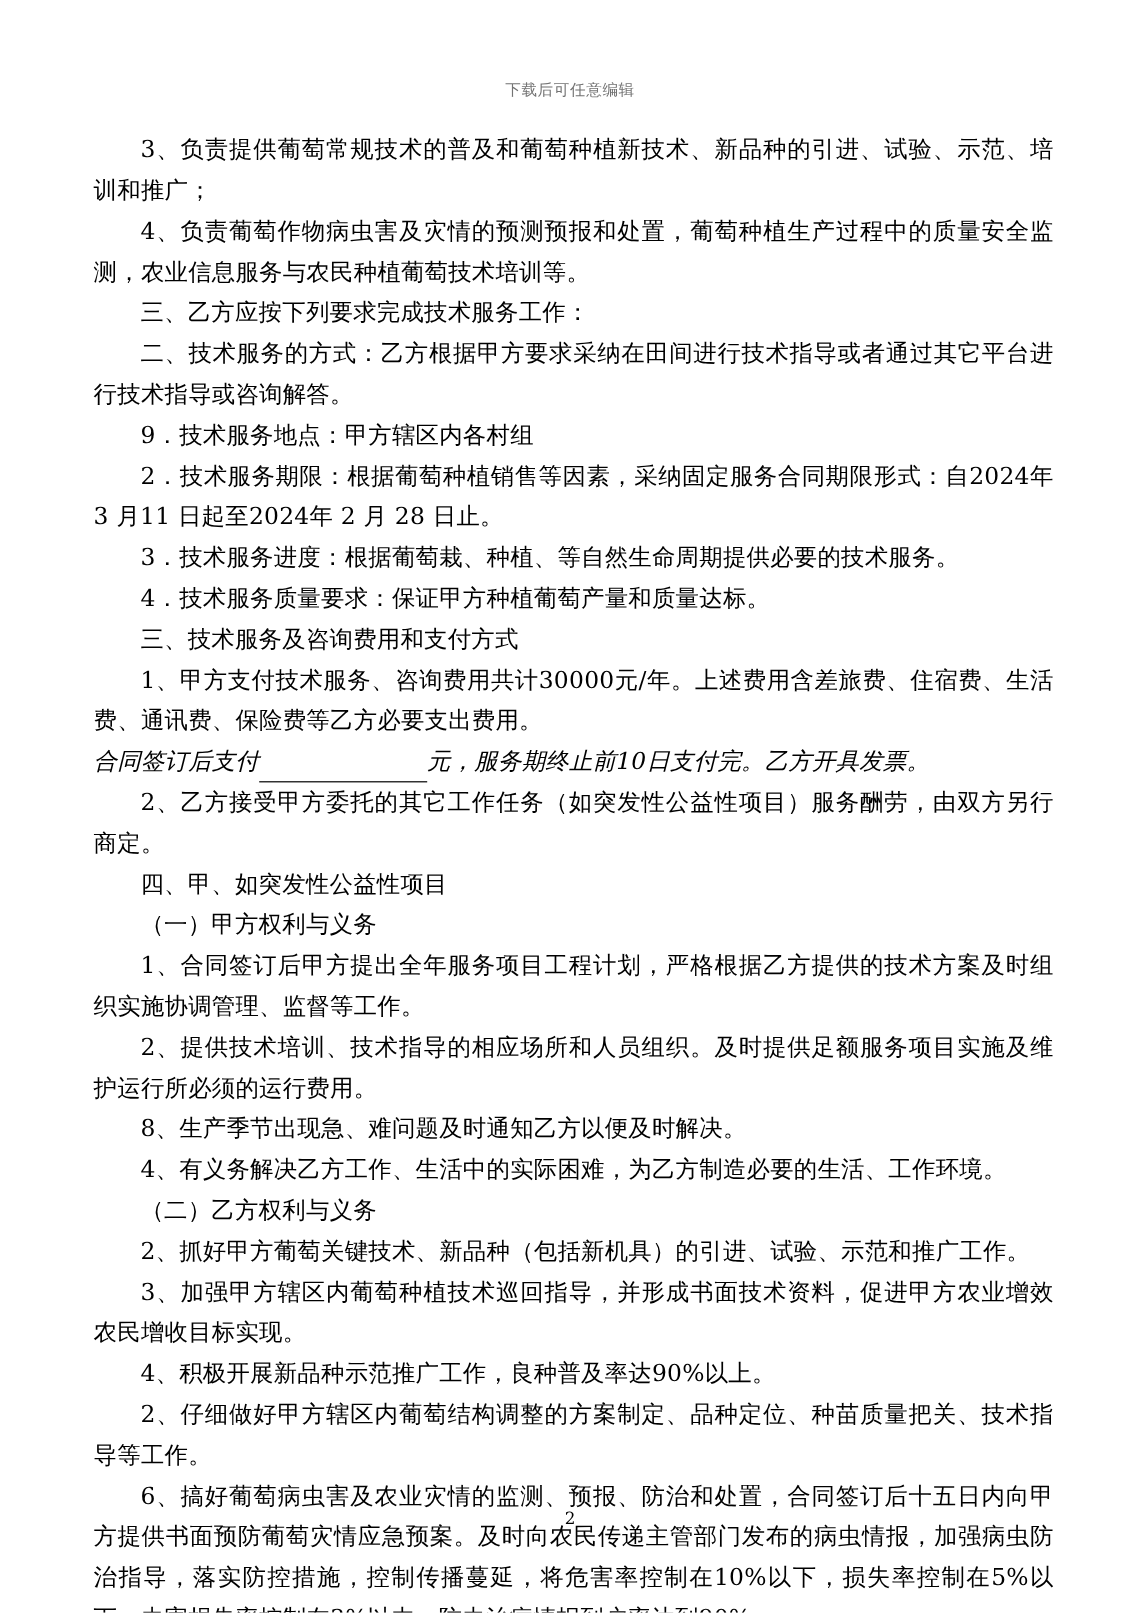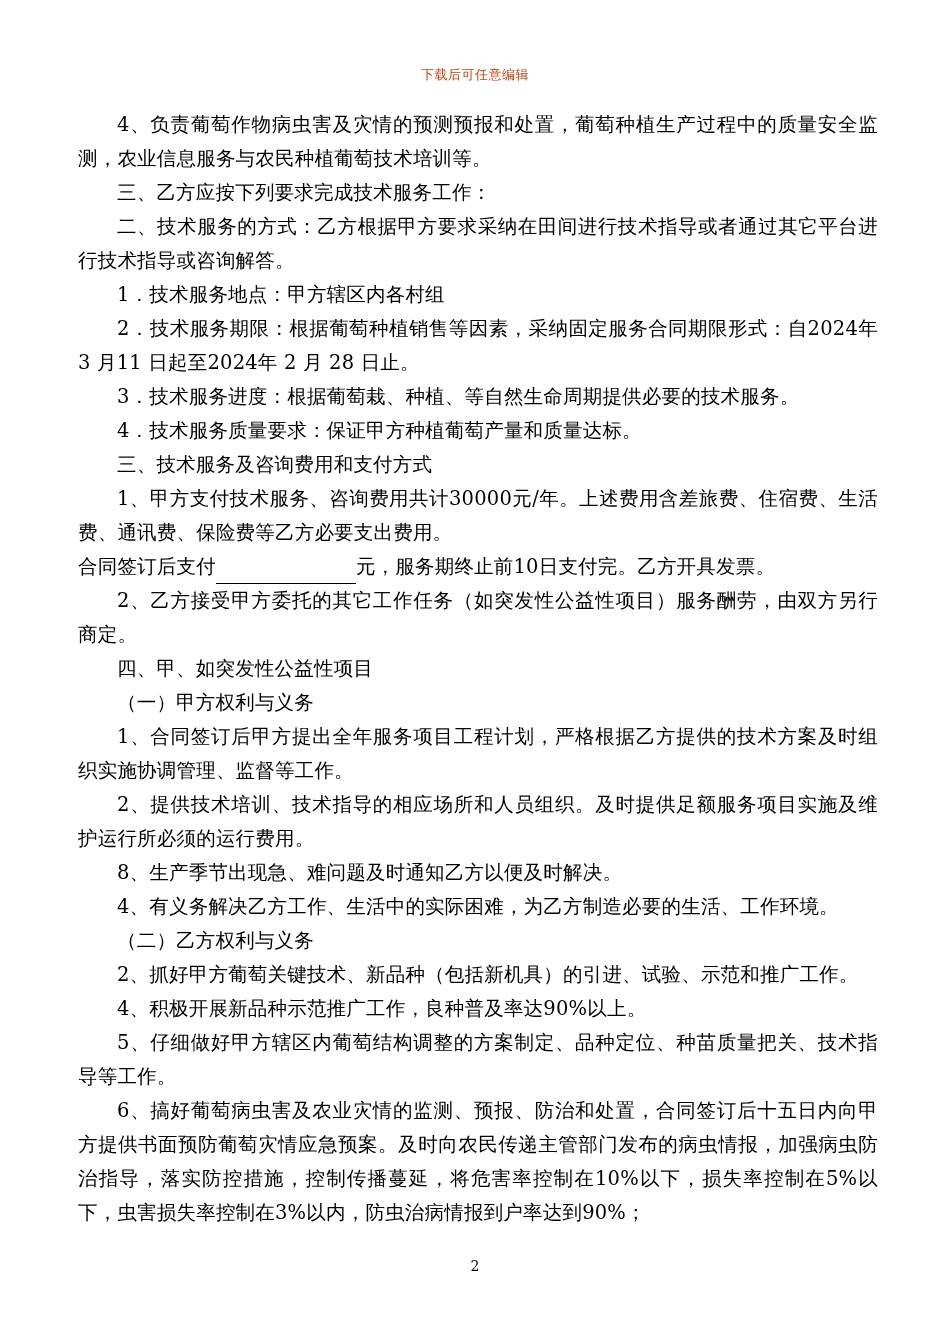--- a/index.html
+++ b/index.html
@@ -18,41 +18,42 @@
     overflow: hidden;
   }
   .header {
     position: absolute;
     top: 66px;
     left: 0;
     width: 950px;
     text-align: center;
     font-size: 13px;
     font-family: Liberation Mono, monospace;
-    color: #c2410c;
+    color: #737373;
     letter-spacing: 0.5px;
   }
   .body-text {
     position: absolute;
     top: 108px;
     left: 78px;
     width: 800px;
     font-size: 19.5px;
     line-height: 34px;
     text-align: justify;
     text-justify: inter-ideograph;
     letter-spacing: 0.2px;
   }
   .p {
     margin: 0;
     text-indent: 2em;
     white-space: pre-wrap;
   }
   .p.noindent {
     text-indent: 0;
+    font-style: italic;
   }
   .blank-line {
     display: inline-block;
     width: 140px;
     border-bottom: 1px solid #000;
     vertical-align: bottom;
     height: 20px;
   }
   .footer {
     position: absolute;
@@ -65,40 +66,42 @@
   }
 </style>
 </head>
 <body>
 
 <div class="page">
 
   <div class="header">下载后可任意编辑</div>
 
   <div class="body-text">
+    <p class="p">3、负责提供葡萄常规技术的普及和葡萄种植新技术、新品种的引进、试验、示范、培训和推广；</p>
     <p class="p">4、负责葡萄作物病虫害及灾情的预测预报和处置，葡萄种植生产过程中的质量安全监测，农业信息服务与农民种植葡萄技术培训等。</p>
     <p class="p">三、乙方应按下列要求完成技术服务工作：</p>
     <p class="p">二、技术服务的方式：乙方根据甲方要求采纳在田间进行技术指导或者通过其它平台进行技术指导或咨询解答。</p>
-    <p class="p">1．技术服务地点：甲方辖区内各村组</p>
+    <p class="p">9．技术服务地点：甲方辖区内各村组</p>
     <p class="p">2．技术服务期限：根据葡萄种植销售等因素，采纳固定服务合同期限形式：自2024年 3 月11 日起至2024年 2 月 28 日止。</p>
     <p class="p">3．技术服务进度：根据葡萄栽、种植、等自然生命周期提供必要的技术服务。</p>
     <p class="p">4．技术服务质量要求：保证甲方种植葡萄产量和质量达标。</p>
     <p class="p">三、技术服务及咨询费用和支付方式</p>
     <p class="p"><span>1、甲方支付技术服务、咨询费用共计30000元/年。上述费用含差旅费、住宿费、生活费、通讯费、保险费等乙方必要支出费用。</span></p>
     <p class="p noindent"><span>合同签订后支付</span><span class="blank-line"></span><span>元，服务期终止前10日支付完。乙方开具发票。</span></p>
     <p class="p">2、乙方接受甲方委托的其它工作任务（如突发性公益性项目）服务酬劳，由双方另行商定。</p>
     <p class="p">四、甲、如突发性公益性项目</p>
     <p class="p">（一）甲方权利与义务</p>
     <p class="p">1、合同签订后甲方提出全年服务项目工程计划，严格根据乙方提供的技术方案及时组织实施协调管理、监督等工作。</p>
     <p class="p">2、提供技术培训、技术指导的相应场所和人员组织。及时提供足额服务项目实施及维护运行所必须的运行费用。</p>
     <p class="p">8、生产季节出现急、难问题及时通知乙方以便及时解决。</p>
     <p class="p">4、有义务解决乙方工作、生活中的实际困难，为乙方制造必要的生活、工作环境。</p>
     <p class="p">（二）乙方权利与义务</p>
     <p class="p">2、抓好甲方葡萄关键技术、新品种（包括新机具）的引进、试验、示范和推广工作。</p>
+    <p class="p">3、加强甲方辖区内葡萄种植技术巡回指导，并形成书面技术资料，促进甲方农业增效农民增收目标实现。</p>
     <p class="p">4、积极开展新品种示范推广工作，良种普及率达90%以上。</p>
-    <p class="p">5、仔细做好甲方辖区内葡萄结构调整的方案制定、品种定位、种苗质量把关、技术指导等工作。</p>
+    <p class="p">2、仔细做好甲方辖区内葡萄结构调整的方案制定、品种定位、种苗质量把关、技术指导等工作。</p>
     <p class="p">6、搞好葡萄病虫害及农业灾情的监测、预报、防治和处置，合同签订后十五日内向甲方提供书面预防葡萄灾情应急预案。及时向农民传递主管部门发布的病虫情报，加强病虫防治指导，落实防控措施，控制传播蔓延，将危害率控制在10%以下，损失率控制在5%以下，虫害损失率控制在3%以内，防虫治病情报到户率达到90%；</p>
     <p class="p"></p>
   </div>
 
   <div class="footer">2</div>
 
 </div>
 
 </body></html>

